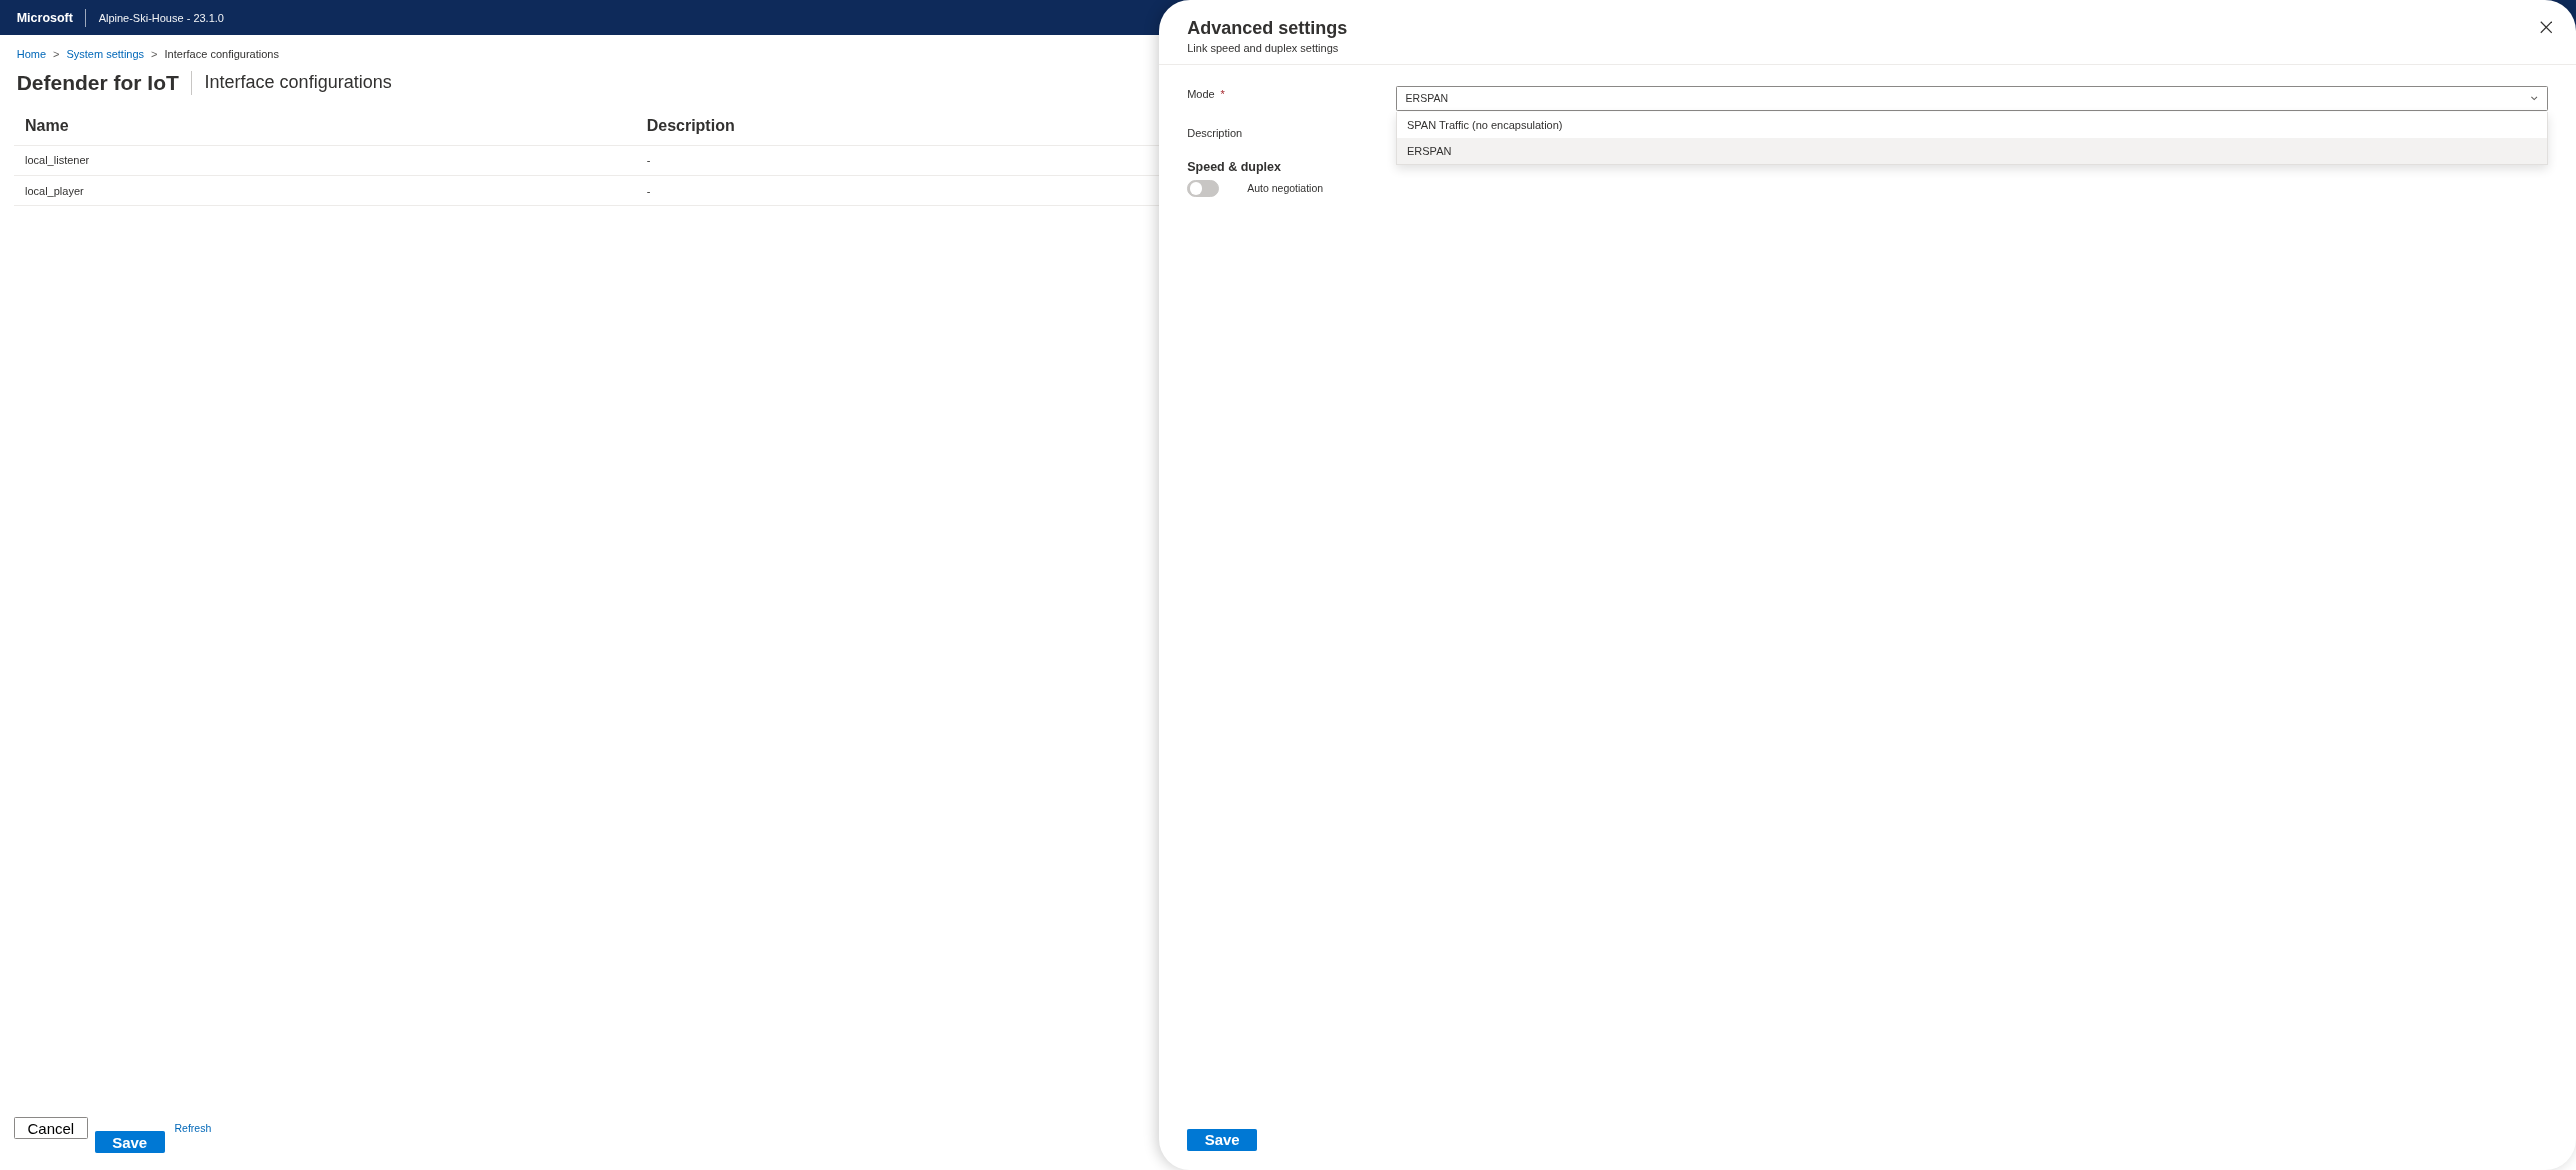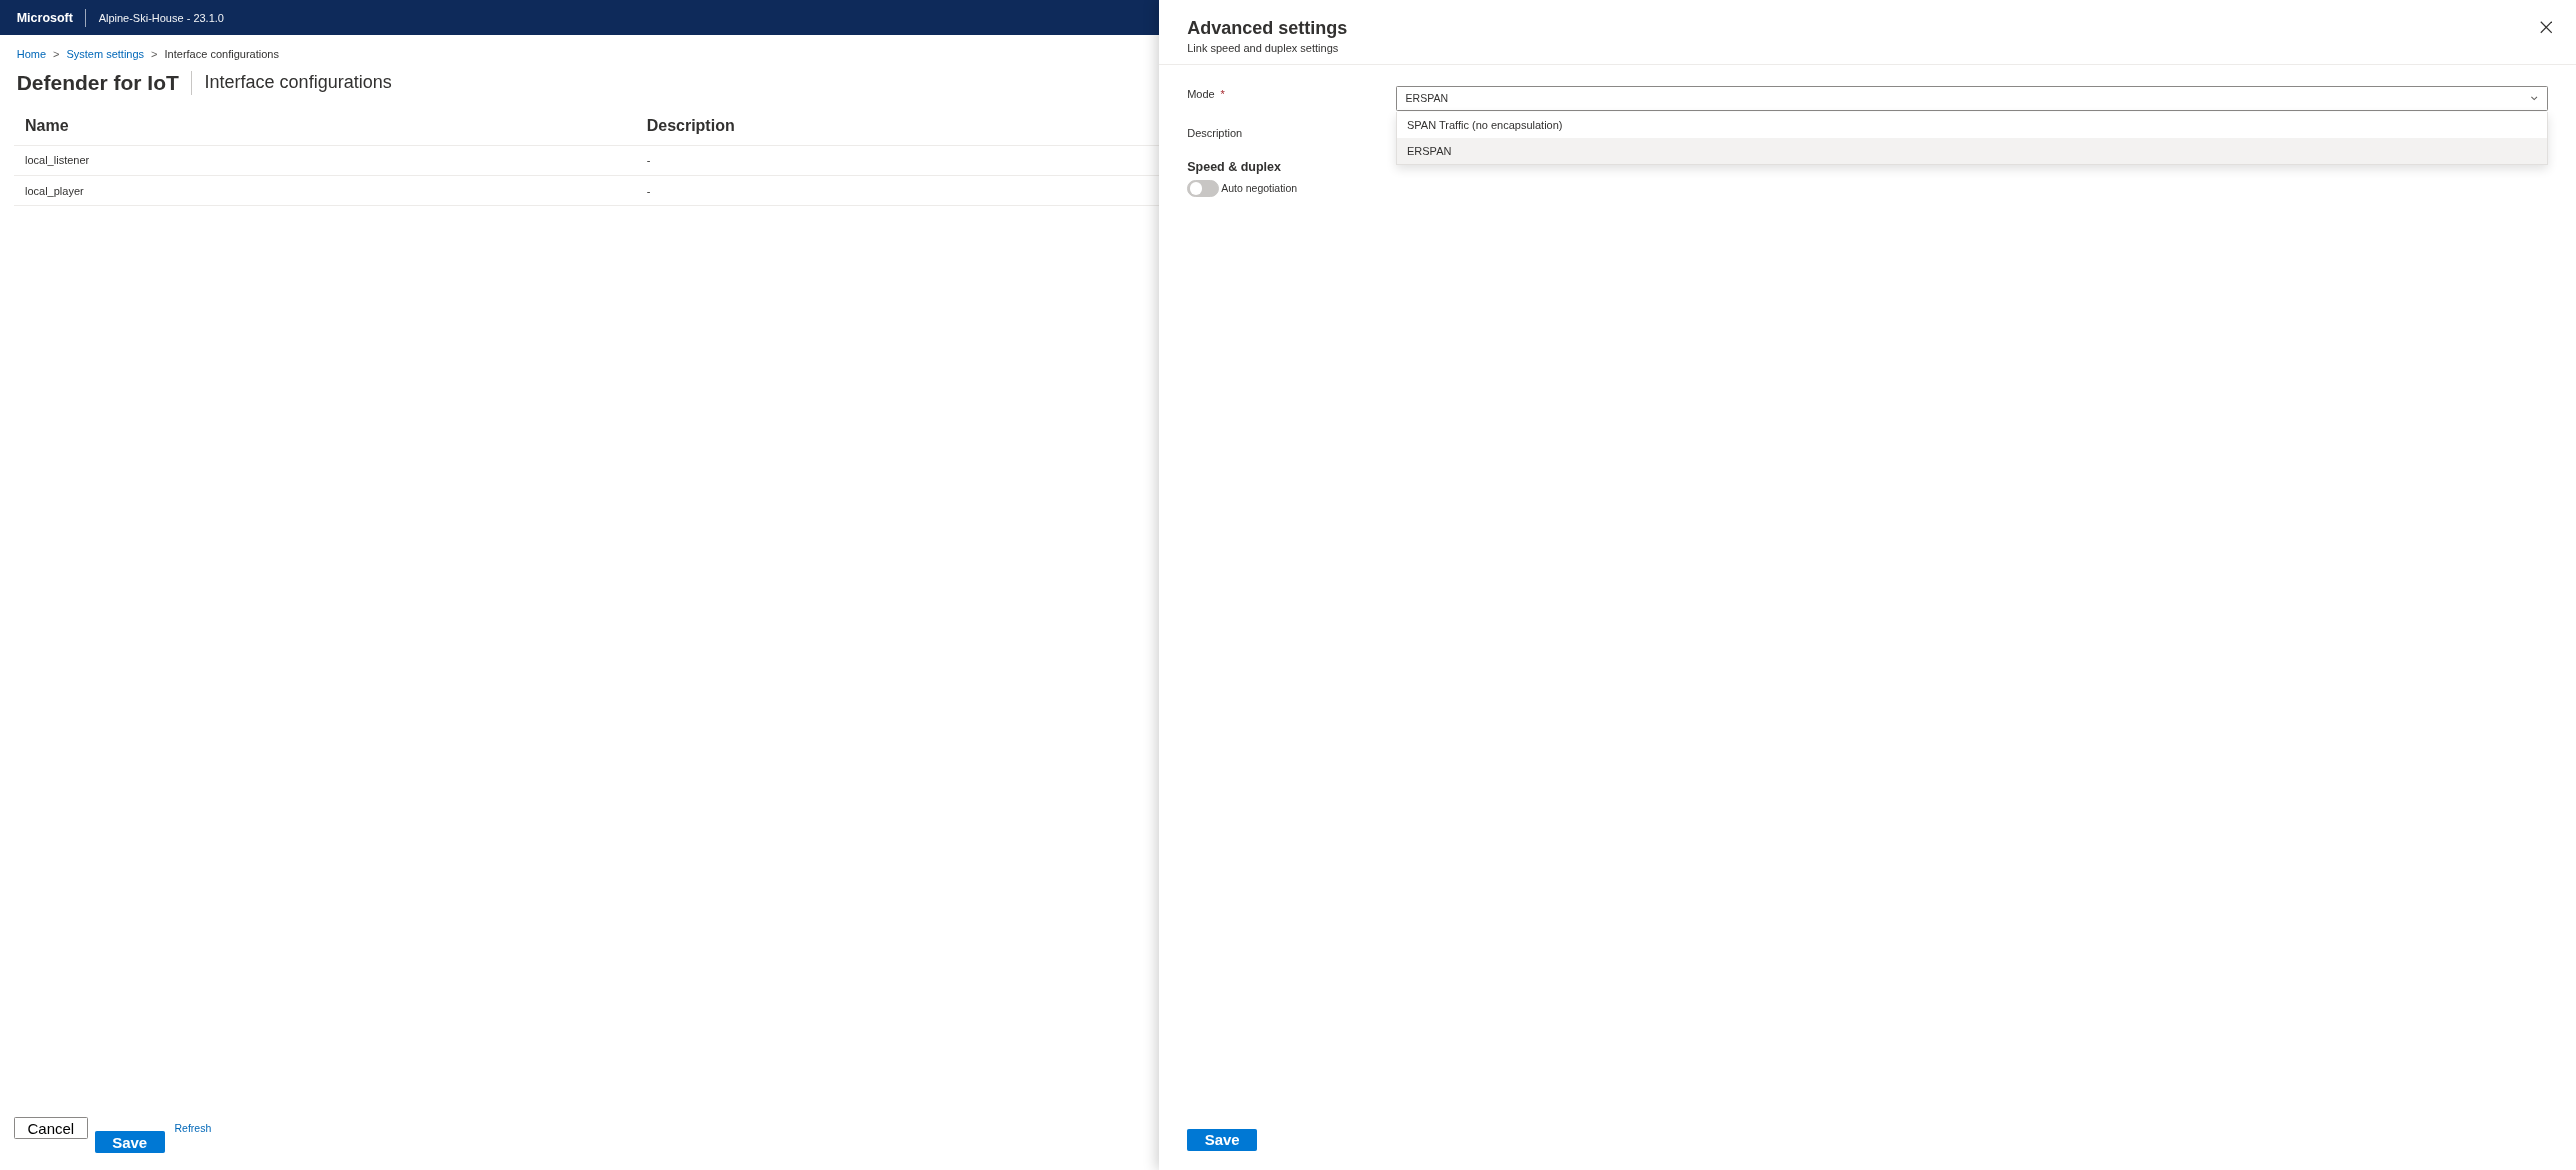--- a/index.html
+++ b/index.html
@@ -74,21 +74,21 @@
   .btn { height:22px; min-width:70px; display:inline-flex; align-items:center; justify-content:center; font-size:15px; border:0.7px solid #8a8886; background:#fff; cursor:pointer; padding:0 12.5px; border-radius:1.4px; }
   .btn.primary { background:#0078d4; border-color:#0078d4; color:#fff; font-weight:600;margin-top:28px; }
   .link { color:#0067b8; cursor:pointer; margin-left:2.8px; }
 
   
   .panel {
     position:absolute; top:0; right:0; bottom:0;
     width:55%;
     background:#fff;
     box-shadow: -2.8px 0 12.5px rgba(0,0,0,0.18);
-    display:flex; flex-direction:column;
+    display:flex; flex-direction:column;border-radius:31px;
   }
   .panel-header {
     padding: 18px 28px 9.8px 28px;
     position:relative;
     border-bottom:0.7px solid #edebe9;
   }
   .panel-header h2 { font-size:18px; font-weight:600; margin-bottom:2.8px; }
   .panel-header .sub { font-size:11px; color:#323130; }
   .close {
     position:absolute; right:24px; top:21px; cursor:pointer;
@@ -112,21 +112,21 @@
     border:0.7px solid #e1dfdd; border-top:none;
     background:#fff;
     box-shadow:0 4.2px 9.8px rgba(0,0,0,0.12);
     z-index:10;
   }
   .dropdown .opt { padding:7px 9.8px; cursor:pointer; font-size:11px; }
   .dropdown .opt.selected { background:#f3f2f1; }
 
   .section-head { font-size:12.5px; font-weight:600; margin:14px 0 4.2px 0; }
 
-  .toggle-row { display:flex; align-items:center; gap:2px; margin-top:5.6px; }
+  .toggle-row { display:flex; align-items:center; gap:28px; margin-top:5.6px; }
   .toggle {
     width:32px; height:16.7px; border-radius:8.4px;
     background:#c8c6c4; position:relative; cursor:pointer;
     border:0.7px solid #c8c6c4;
   }
   .toggle .knob {
     position:absolute; left:1.4px; top:1.4px; width:12.5px; height:12.5px; border-radius:50%;
     background:#fff;
   }
 

